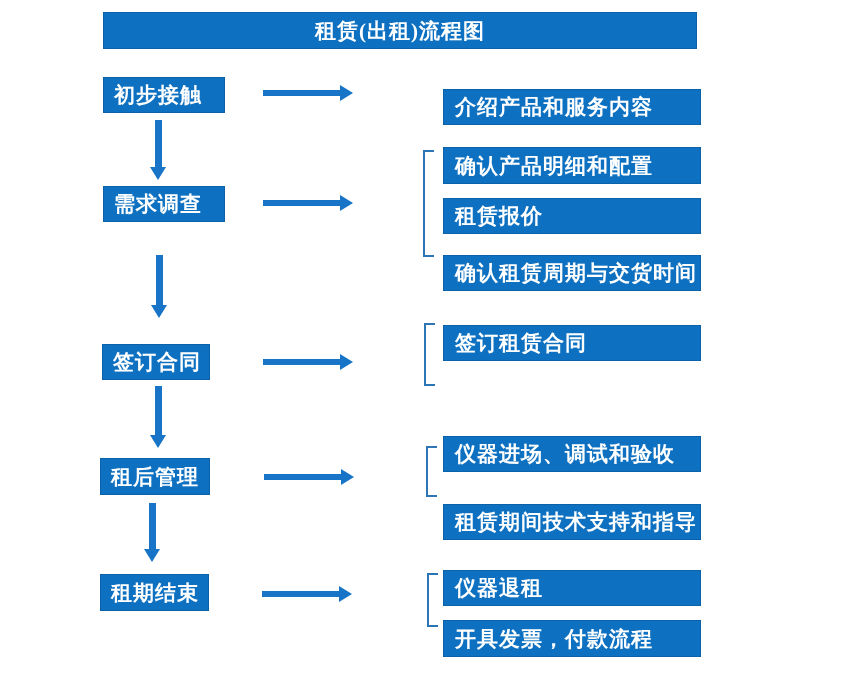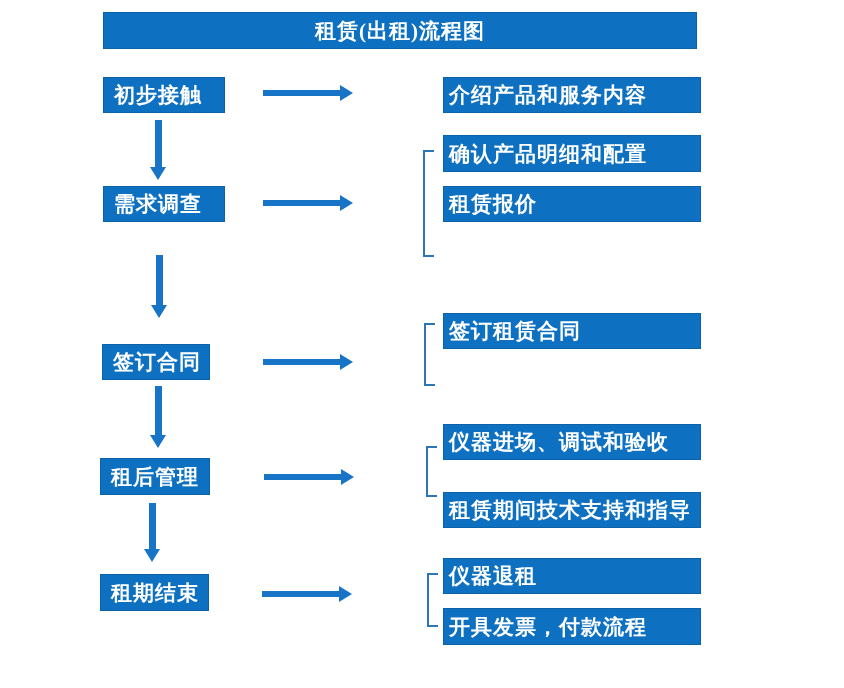--- a/index.html
+++ b/index.html
@@ -7,21 +7,21 @@
     position:relative; width:844px; height:688px; background:#ffffff;
     font-family:"Liberation Serif","DejaVu Serif",serif; overflow:hidden;
   }
   .bluebox {
     position:absolute; background:#0d70c0; color:#ffffff;
     font-weight:700; font-size:21px; letter-spacing:1px;
     display:flex; align-items:center; box-sizing:border-box;
     border:1px solid #0b62a8;
   }
   .lpad10 { padding-left:10px; }
-  .lpad11 { padding-left:5px; }
+  .lpad11 { padding-left:11px;margin-top:12px; }
   .title-bar {
     position:absolute; left:103px; top:12px; width:594px; height:37px;
     background:#0d70c0; border:1px solid #0b62a8; box-sizing:border-box;
     display:flex; align-items:center; justify-content:center;
   }
   .title-text { color:#ffffff; font-weight:700; font-size:21px; letter-spacing:1px; }
   
   .h-arrow { position:absolute; width:90px; height:16px; }
   .h-arrow .shaft { position:absolute; left:0; top:5px; width:78px; height:6px; background:#1774c6; }
   .h-arrow .head {
@@ -53,20 +53,21 @@
   <div class="bluebox lpad10" style="left:103px;top:77px;width:122px;height:36px">初步接触</div>
   <div class="bluebox lpad10" style="left:103px;top:186px;width:122px;height:36px">需求调查</div>
   <div class="bluebox lpad10" style="left:102px;top:344px;width:108px;height:36px">签订合同</div>
   <div class="bluebox lpad10" style="left:100px;top:574px;width:109px;height:37px">租期结束</div>
   <div class="bluebox lpad10" style="left:100px;top:458px;width:110px;height:37px">租后管理</div>
 
   <div class="bluebox lpad11" style="left:443px;top:77px;width:258px;height:36px">介绍产品和服务内容</div>
 
   <div class="bluebox lpad11" style="left:443px;top:135px;width:258px;height:37px">确认产品明细和配置</div>
   <div class="bluebox lpad11" style="left:443px;top:186px;width:258px;height:36px">租赁报价</div>
+  <div class="bluebox lpad11" style="left:443px;top:243px;width:258px;height:36px">确认租赁周期与交货时间</div>
 
   <div class="bluebox lpad11" style="left:443px;top:313px;width:258px;height:36px">签订租赁合同</div>
 
   <div class="bluebox lpad11" style="left:443px;top:492px;width:258px;height:36px">租赁期间技术支持和指导</div>
   <div class="bluebox lpad11" style="left:443px;top:424px;width:258px;height:36px">仪器进场、调试和验收</div>
 
   <div class="bluebox lpad11" style="left:443px;top:558px;width:258px;height:36px">仪器退租</div>
   <div class="bluebox lpad11" style="left:443px;top:608px;width:258px;height:37px">开具发票，付款流程</div>
 
   <div class="h-arrow" style="left:263px;top:85px">

